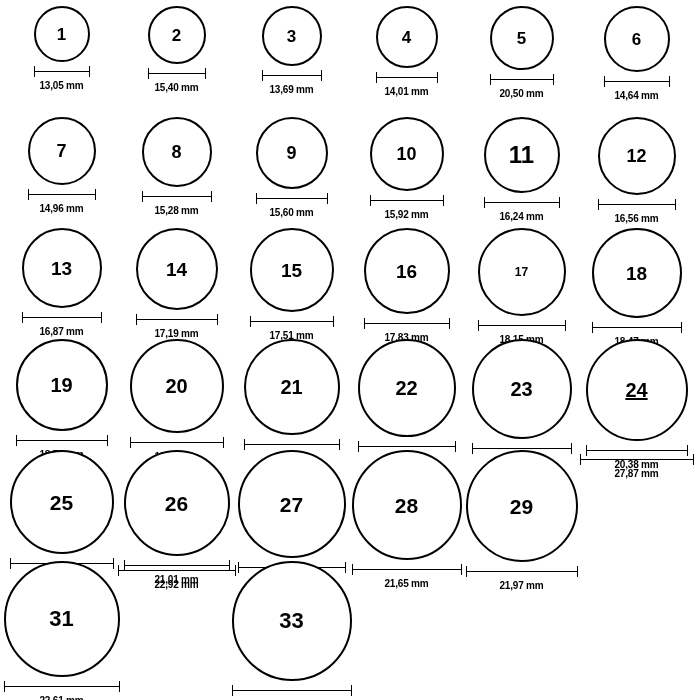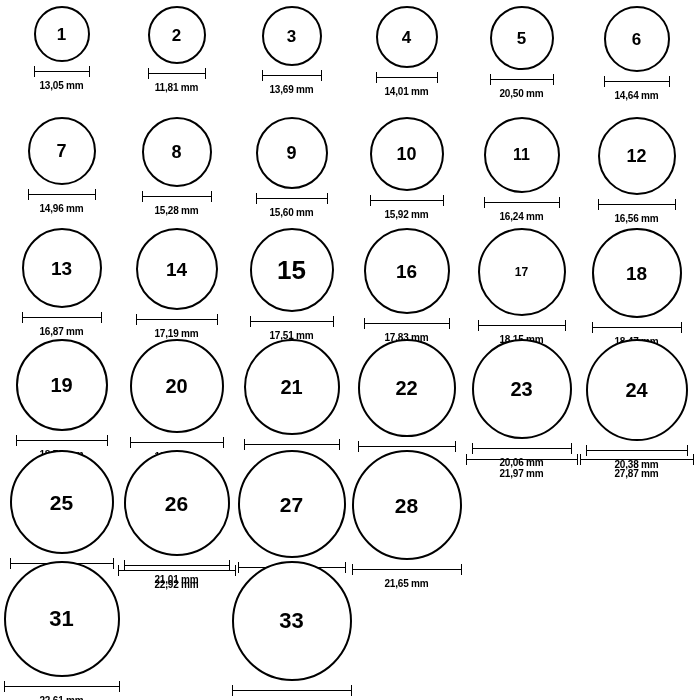--- a/index.html
+++ b/index.html
@@ -92,21 +92,21 @@
         </div>
         <div class="ring-label">13,05 mm</div>
       </div>
       <div class="ring-cell">
         <div class="ring-circle" style="width: 58px; height: 58px; font-size: 17px;">2</div>
         <div class="ring-measure" style="width: 58px;">
           <div class="bar"></div>
           <div class="tick left"></div>
           <div class="tick right"></div>
         </div>
-        <div class="ring-label">11,81 mm</div>
+        <div class="ring-label">15,40 mm</div>
       </div>
       <div class="ring-cell">
         <div class="ring-circle" style="width: 60px; height: 60px; font-size: 17px;">3</div>
         <div class="ring-measure" style="width: 60px;">
           <div class="bar"></div>
           <div class="tick left"></div>
           <div class="tick right"></div>
         </div>
         <div class="ring-label">13,69 mm</div>
       </div>
@@ -169,21 +169,21 @@
       <div class="ring-cell">
         <div class="ring-circle" style="width: 74px; height: 74px; font-size: 18px;">10</div>
         <div class="ring-measure" style="width: 74px;">
           <div class="bar"></div>
           <div class="tick left"></div>
           <div class="tick right"></div>
         </div>
         <div class="ring-label">15,92 mm</div>
       </div>
       <div class="ring-cell">
-        <div class="ring-circle" style="width: 76px; height: 76px; font-size: 16px; text-align: center;">11</div>
+        <div class="ring-circle" style="width: 76px; height: 76px; font-size: 24px; text-align: center;">11</div>
         <div class="ring-measure" style="width: 76px;">
           <div class="bar"></div>
           <div class="tick left"></div>
           <div class="tick right"></div>
         </div>
         <div class="ring-label">16,24 mm</div>
       </div>
       <div class="ring-cell">
         <div class="ring-circle" style="width: 78px; height: 78px; font-size: 18px;">12</div>
         <div class="ring-measure" style="width: 78px;">
@@ -207,21 +207,21 @@
       <div class="ring-cell">
         <div class="ring-circle" style="width: 82px; height: 82px; font-size: 19px;">14</div>
         <div class="ring-measure" style="width: 82px;">
           <div class="bar"></div>
           <div class="tick left"></div>
           <div class="tick right"></div>
         </div>
         <div class="ring-label">17,19 mm</div>
       </div>
       <div class="ring-cell">
-        <div class="ring-circle" style="width: 84px; height: 84px; font-size: 26px;">15</div>
+        <div class="ring-circle" style="width: 84px; height: 84px; font-size: 19px;">15</div>
         <div class="ring-measure" style="width: 84px;">
           <div class="bar"></div>
           <div class="tick left"></div>
           <div class="tick right"></div>
         </div>
         <div class="ring-label">17,51 mm</div>
       </div>
       <div class="ring-cell">
         <div class="ring-circle" style="width: 86px; height: 86px; font-size: 19px;">16</div>
         <div class="ring-measure" style="width: 86px;">
@@ -290,21 +290,21 @@
       <div class="ring-cell">
         <div class="ring-circle" style="width: 100px; height: 100px; font-size: 20px;">23</div>
         <div class="ring-measure" style="width: 100px;">
           <div class="bar"></div>
           <div class="tick left"></div>
           <div class="tick right"></div>
         </div>
         <div class="ring-label">20,06 mm</div>
       </div>
       <div class="ring-cell">
-        <div class="ring-circle" style="width: 102px; height: 102px; font-size: 20px;">24</div>
+        <div class="ring-circle" style="width: 102px; height: 102px; font-size: 20px; text-decoration: underline;">24</div>
         <div class="ring-measure" style="width: 102px;">
           <div class="bar"></div>
           <div class="tick left"></div>
           <div class="tick right"></div>
         </div>
         <div class="ring-label">20,38 mm</div>
       </div>
     </div>
     <div class="ring-row">
       <div class="ring-cell">
@@ -337,20 +337,21 @@
       <div class="ring-cell">
         <div class="ring-circle" style="width: 110px; height: 110px; font-size: 21px;">28</div>
         <div class="ring-measure" style="width: 110px;">
           <div class="bar"></div>
           <div class="tick left"></div>
           <div class="tick right"></div>
         </div>
         <div class="ring-label">21,65 mm</div>
       </div>
       <div class="ring-cell">
+        <div class="ring-circle" style="width: 112px; height: 112px; font-size: 21px;">29</div>
         <div class="ring-measure" style="width: 112px;">
           <div class="bar"></div>
           <div class="tick left"></div>
           <div class="tick right"></div>
         </div>
         <div class="ring-label">21,97 mm</div>
       </div>
       <div class="ring-cell">
         <div class="ring-measure" style="width: 114px;">
           <div class="bar"></div>

